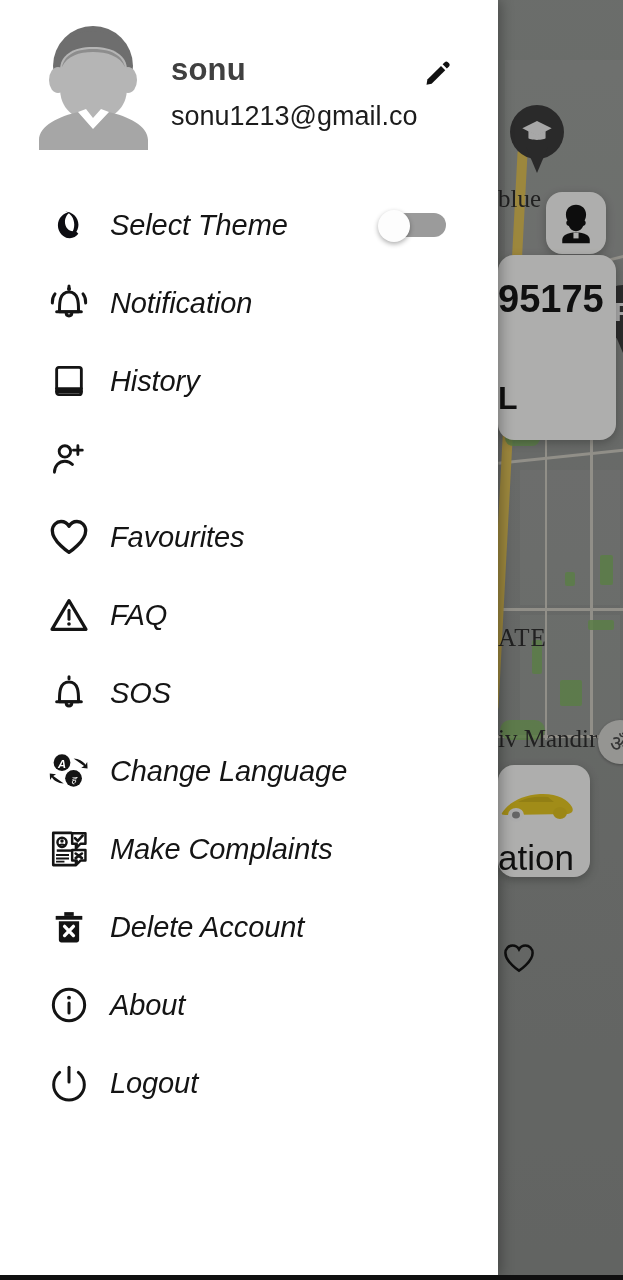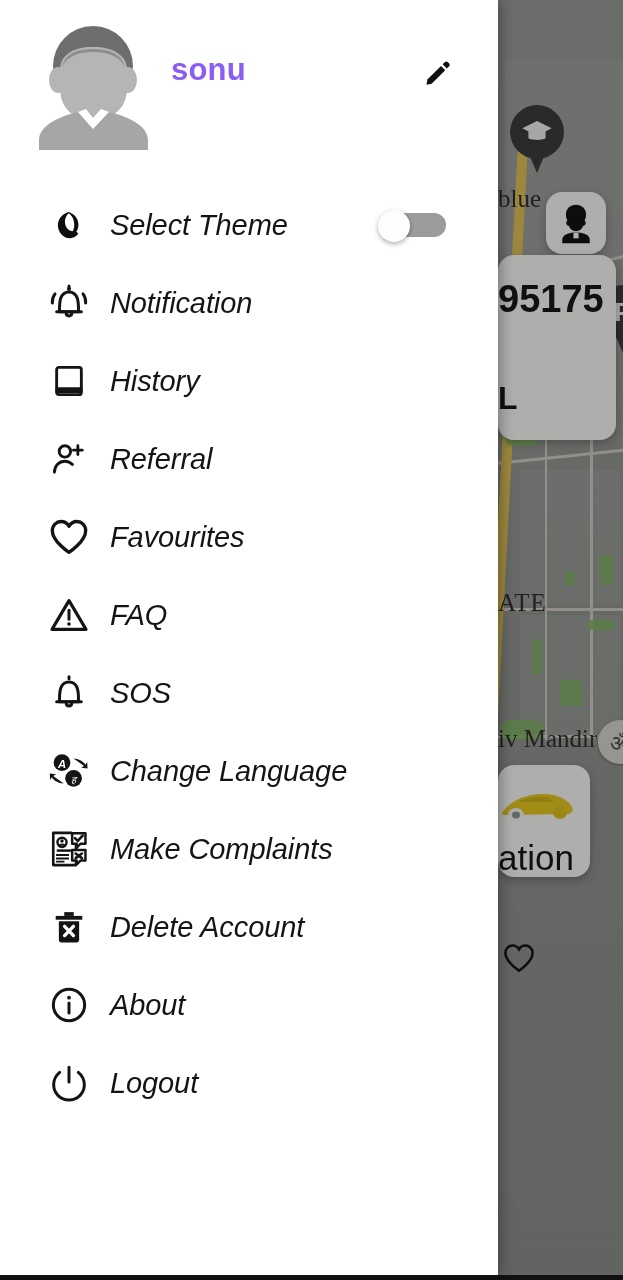--- a/index.html
+++ b/index.html
@@ -38,21 +38,21 @@
   
   #scrim { position:absolute; inset:0; background:rgba(0,0,0,.28); }
 
   
   #drawer { position:absolute; left:0; top:0; width:498px; height:1276px;
     background:#ffffff; box-shadow:3px 0 12px rgba(0,0,0,.30); z-index:5; }
 
   
   .profile { position:relative; height:165px; }
   .avatar { position:absolute; left:31px; top:22px; width:125px; height:128px; overflow:hidden; }
-  .uname { position:absolute; left:171px; top:52px; font-size:31px; font-weight:700; color:#8b5cf6;
+  .uname { position:absolute; left:171px; top:52px; font-size:31px; font-weight:700; color:#404040;
     letter-spacing:.2px; }
   .uemail { position:absolute; left:171px; top:101px; font-size:27px; color:#1c1c1c; white-space:nowrap; }
   .editbtn { position:absolute; left:417px; top:52px; width:42px; height:42px;
     display:flex; align-items:center; justify-content:center; cursor:pointer; }
 
   
   #menu { position:absolute; left:0; top:186px; width:498px; }
   .mrow { position:relative; height:78px; display:flex; align-items:center; cursor:pointer;font-style:italic; }
   .micon { position:absolute; left:45px; top:50%; transform:translateY(-50%);
     width:48px; height:48px; display:flex; align-items:center; justify-content:center; }
@@ -111,21 +111,21 @@
       </div>
     </div>
 
     <div class="pin" style="left:596px;top:285px;">
       <div class="body"></div>
       <div class="tip"></div>
       <div class="glyph" style="color:#e8e8e8;font-size:26px;font-weight:700;">P</div>
     </div>
 
     <div class="maplabel" style="left:498px;top:185px;">blue</div>
-    <div class="maplabel" style="left:498px;top:589px;letter-spacing:1px;">ATE</div>
+    <div class="maplabel" style="left:498px;top:624px;letter-spacing:1px;">ATE</div>
     <div class="maplabel" style="left:498px;top:725px;">iv Mandir</div>
     <div class="circle-icon" style="left:598px;top:720px;">ॐ</div>
 
     <div class="mapcard" style="left:546px;top:192px;width:60px;height:62px;">
       <svg width="44" height="44" viewBox="0 0 24 24" style="margin:9px 0 0 8px;">
         <path d="M12 2c-3.3 0-5.5 2.3-5.5 5.4 0 1.2.3 2.3.8 3.2-.4.3-.6.8-.6 1.3 0 .9.6 1.6 1.4 1.8.6 1.6 2 2.8 3.9 2.8s3.3-1.2 3.9-2.8c.8-.2 1.4-.9 1.4-1.8 0-.5-.2-1-.6-1.3.5-.9.8-2 .8-3.2C17.5 4.3 15.3 2 12 2z" fill="#121212"></path>
         <path d="M6 18.5c1.8-1 3.8-1.5 6-1.5s4.2.5 6 1.5c1 .6 1.5 1.6 1.5 2.7V23H4.5v-1.8c0-1.1.5-2.1 1.5-2.7z" fill="#121212"></path>
         <path d="M10.6 17.2h2.8v3.2h-2.8z" fill="#f2f2f0"></path>
       </svg>
     </div>
@@ -165,20 +165,21 @@
           <ellipse cx="27" cy="58" rx="9" ry="13" fill="#b5b5b5"></ellipse>
           <ellipse cx="97" cy="58" rx="9" ry="13" fill="#b5b5b5"></ellipse>
           <path d="M29 48 C29 33 42 25 62 25 C82 25 96 33 96 48 L96 66 C96 86 82 98 62 98 C42 98 29 86 29 66 Z" fill="#b5b5b5"></path>
           <path d="M31 45 C36 34 48 30 62 30 C76 30 89 34 94 45 C92 36 84 27 62 27 C40 27 33 36 31 45 Z" fill="#8d8d8d"></path>
           <path d="M48 90 L62 104 L77 90 L77 96 L62 112 L48 96 Z" fill="#ffffff"></path>
           <path d="M8 128 L8 118 C8 104 28 94 48 90 L62 106 L77 90 C97 94 117 104 117 118 L117 128 Z" fill="#a6a6a6"></path>
           <path d="M47 90 L62 107 L78 90 L70 87 L62 96 L55 87 Z" fill="#ffffff"></path>
         </svg>
       </div>
       <div class="uname">sonu</div>
+      <div class="uemail">sonu1213@gmail.co</div>
       <div class="editbtn">
         <span>
           <svg width="30" height="30" viewBox="0 0 24 24">
             <path d="M3.5 17.2 L14.4 6.3 L17.8 9.7 L6.9 20.6 L2.8 21.3 Z" fill="#111"></path>
             <path d="M15.7 5 L17.4 3.3 C18.1 2.6 19.2 2.6 19.9 3.3 L20.8 4.2 C21.5 4.9 21.5 6 20.8 6.7 L19.1 8.4 Z" fill="#111"></path>
           </svg>
         </span>
       </div>
     </div>
 
@@ -221,21 +222,20 @@
           <div class="mlabel">History</div>
         </div>
         <div class="mrow">
           <div class="micon">
             <svg width="38" height="38" viewBox="0 0 24 24">
               <circle cx="9.4" cy="7.2" r="3.6" stroke="#141414" fill="none" stroke-width="1.8" stroke-linecap="round" stroke-linejoin="round"></circle>
               <path d="M2.8 20.4 C2.8 16.2 5.8 13.4 9.4 13.4 C11.3 13.4 13 14.2 14.2 15.5" stroke="#141414" fill="none" stroke-width="1.8" stroke-linecap="round" stroke-linejoin="round"></path>
               <path d="M17.6 3.6 V9.2 M14.8 6.4 H20.4" stroke="#141414" fill="none" stroke-width="1.8" stroke-linecap="round" stroke-linejoin="round"></path>
             </svg>
           </div>
-          <div class="mlabel">Referral</div>
         </div>
         <div class="mrow">
           <div class="micon">
             <svg width="40" height="38" viewBox="0 0 24 22">
               <path d="M12 20.2 C12 20.2 2 13.6 2 7.2 C2 4 4.4 1.7 7.2 1.7 C9.3 1.7 11.1 2.9 12 4.6 C12.9 2.9 14.7 1.7 16.8 1.7 C19.6 1.7 22 4 22 7.2 C22 13.6 12 20.2 12 20.2 Z" stroke="#141414" fill="none" stroke-width="2" stroke-linejoin="round"></path>
             </svg>
           </div>
           <div class="mlabel">Favourites</div>
         </div>
         <div class="mrow">

